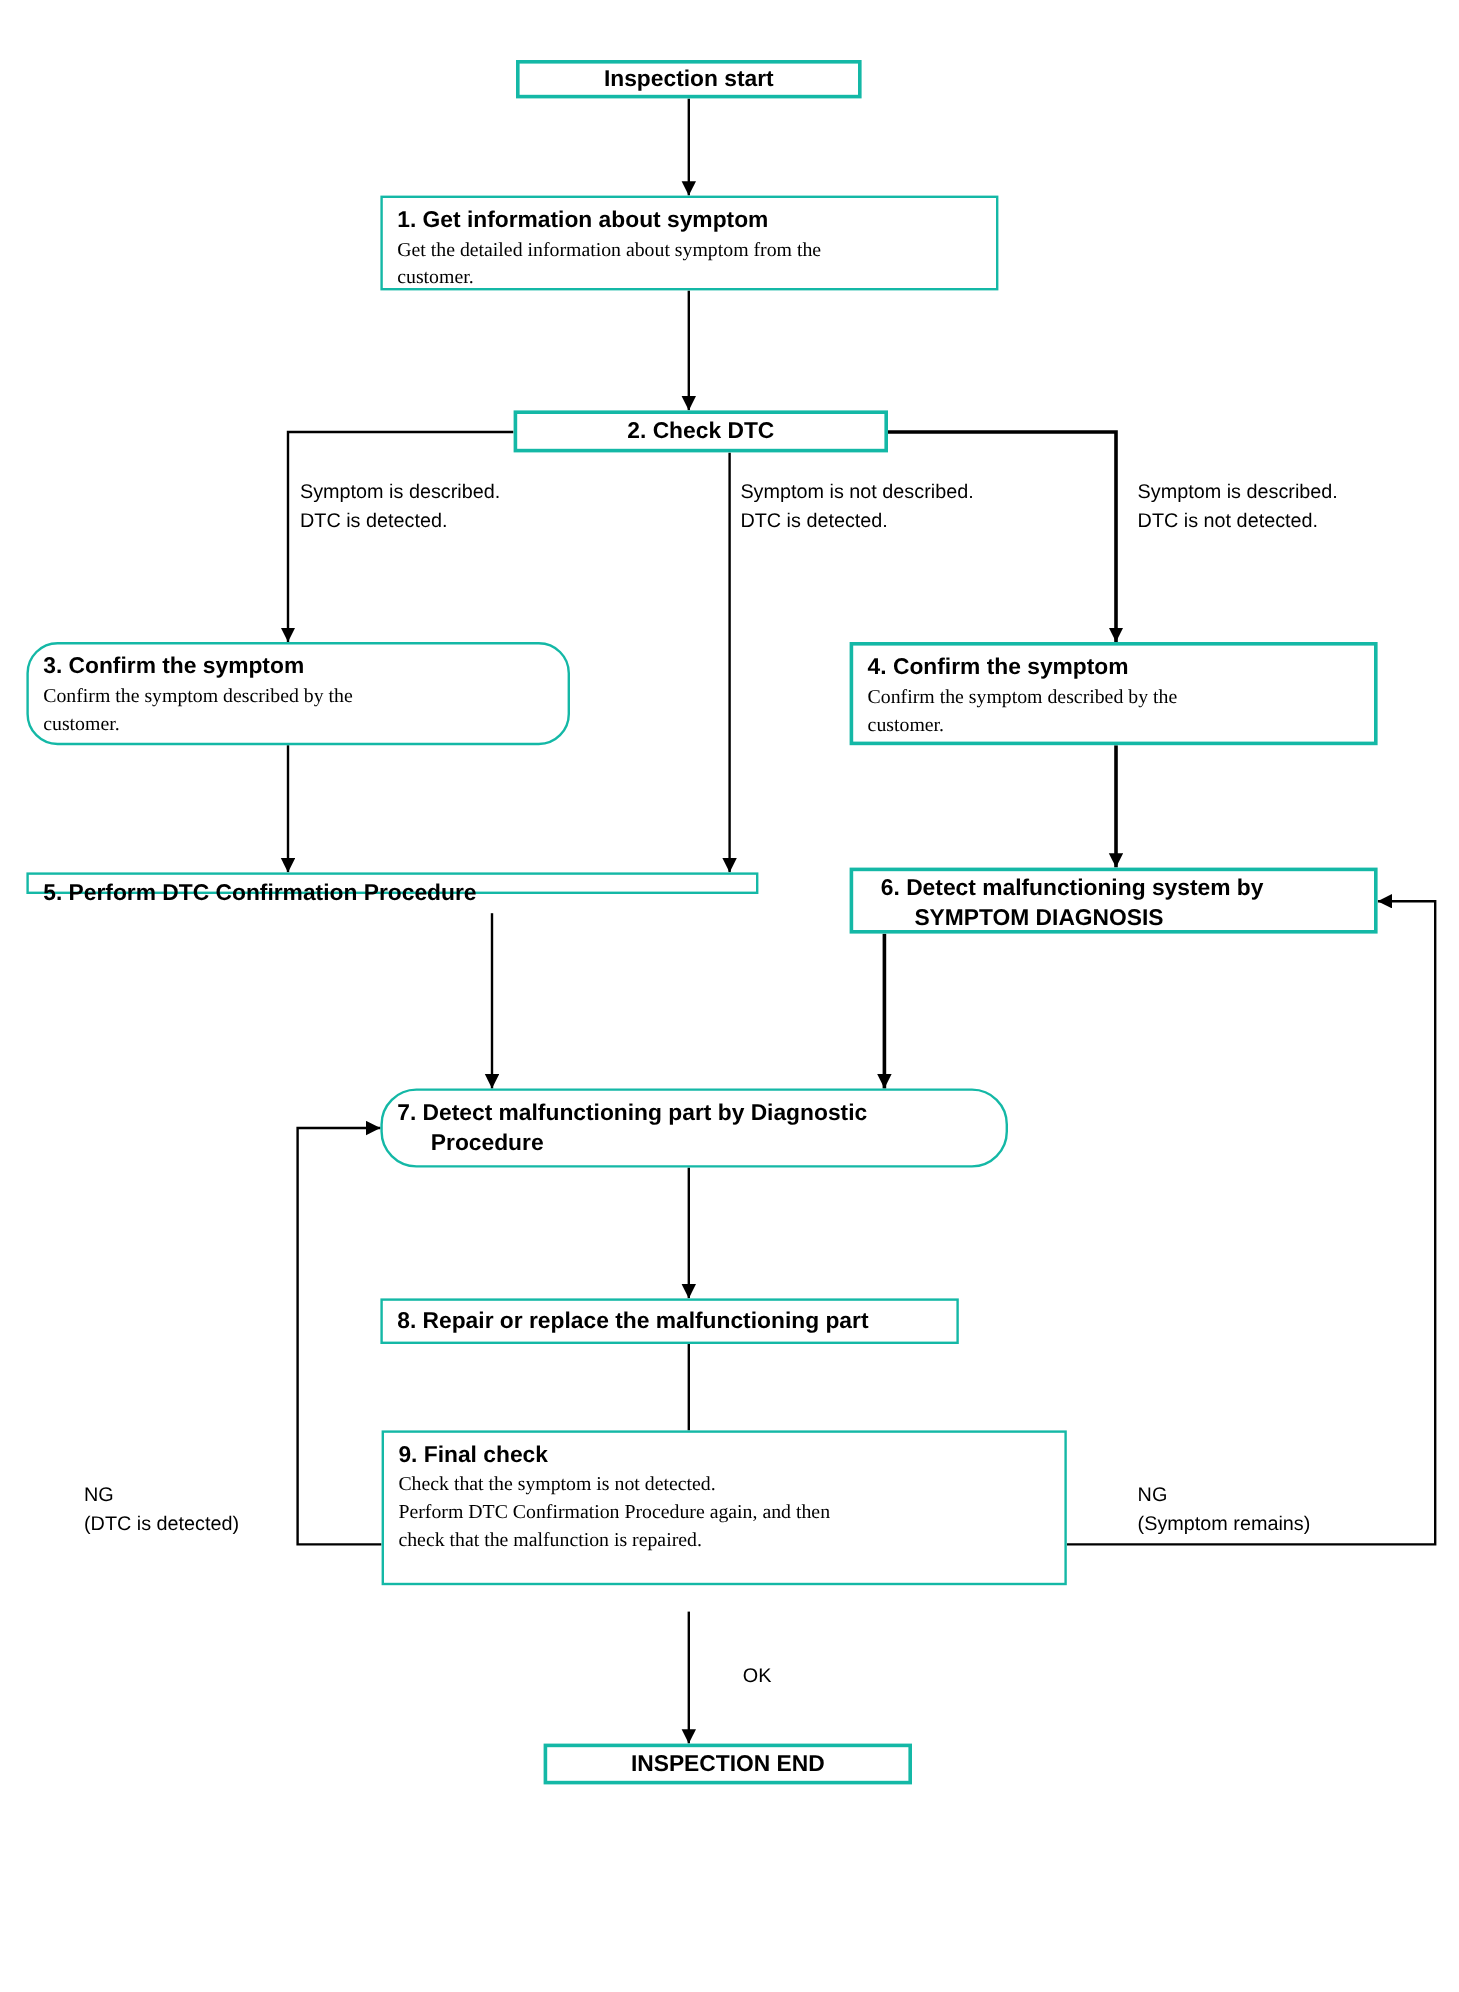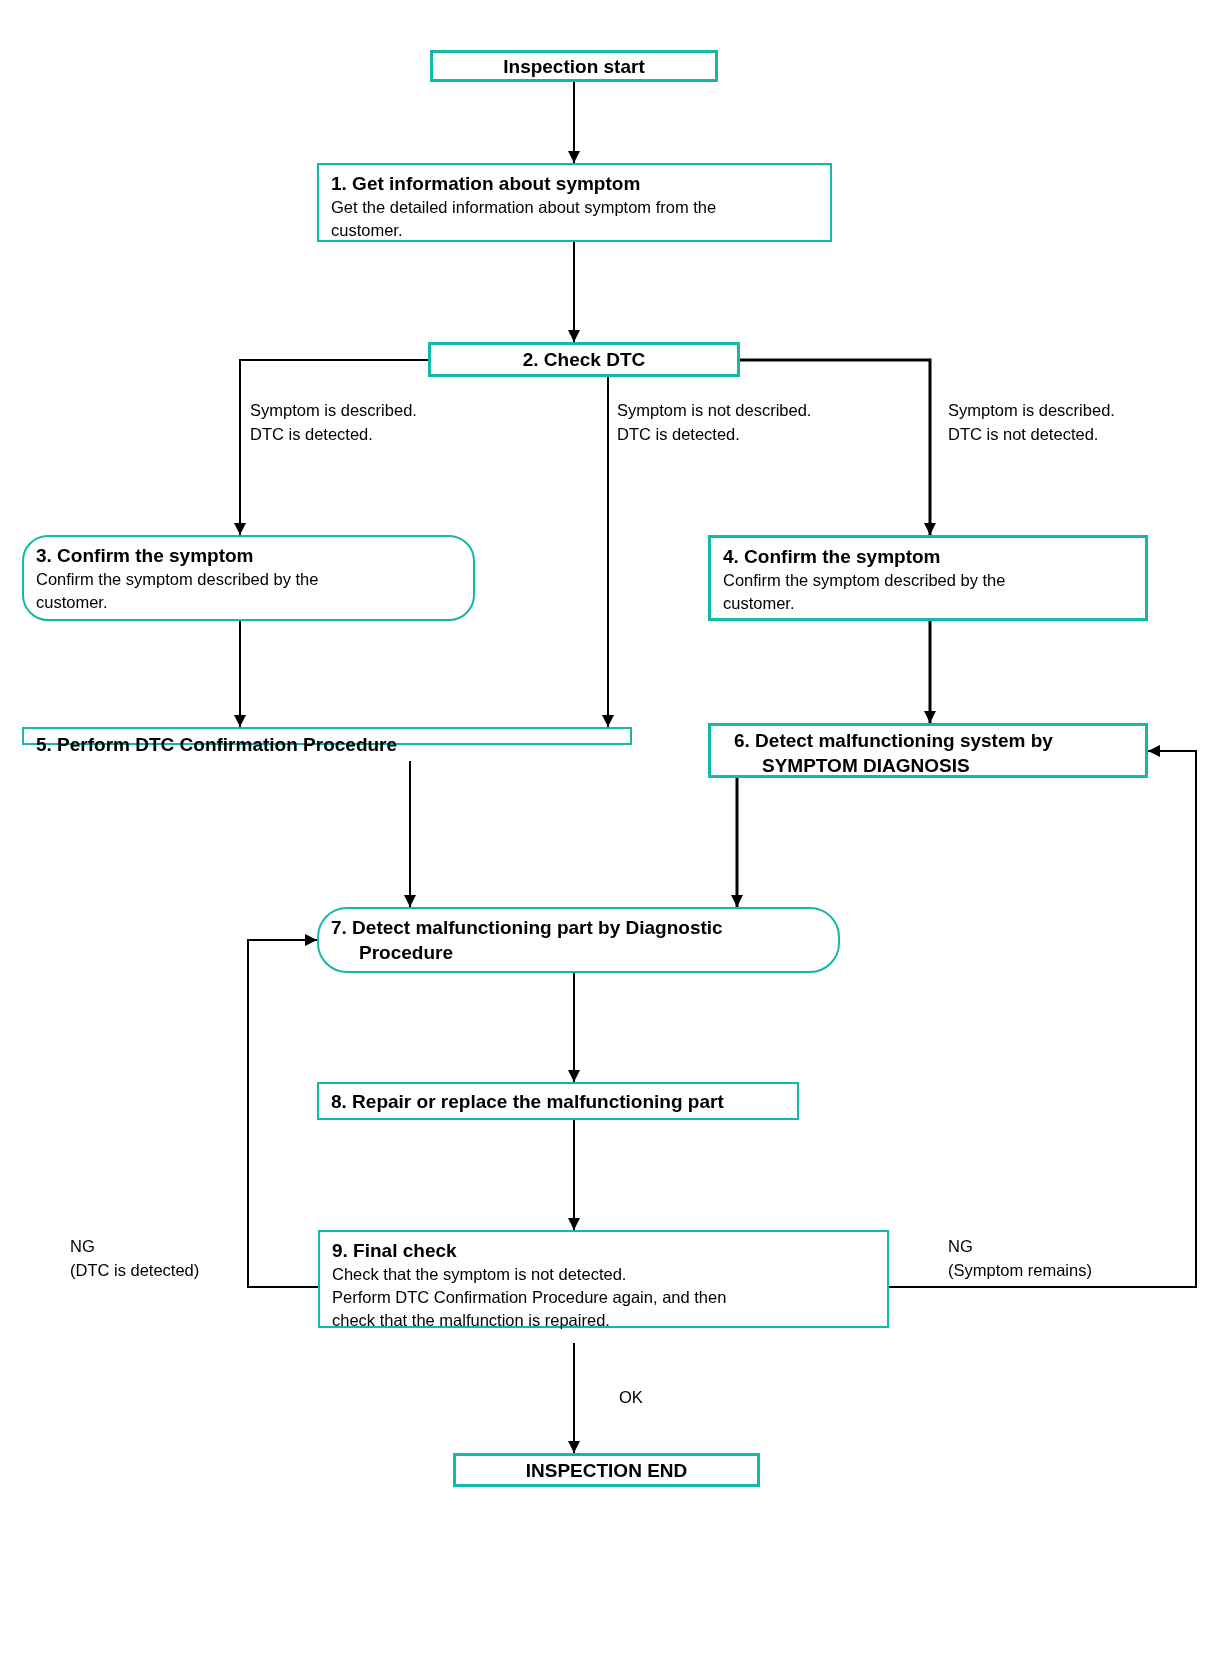--- a/index.html
+++ b/index.html
@@ -27,20 +27,21 @@
     font-weight:bold;
     font-size:19px;
     line-height:25px;
     white-space:nowrap;
   }
   .node .title.cont{padding-left:28px;}
   .node .body-line{
     font-size:16.5px;
     line-height:23px;
     white-space:nowrap;
+    font-family:Liberation Serif, serif;
   }
   .pad{padding:6px 12px 4px 12px;}
   .center{
     display:flex;
     align-items:center;
     justify-content:center;
     text-align:center;
   }
   .flow-label{
     position:absolute;
@@ -142,21 +143,21 @@
 
   <div class="node" style="left:317px;top:907px;width:523px;height:66px;padding:6px 12px;border-radius:30px;">
     <div class="title">7. Detect malfunctioning part by Diagnostic</div>
     <div class="title cont">Procedure</div>
   </div>
 
   <div class="node" style="left:317px;top:1082px;width:482px;height:38px;padding:5px 12px;">
     <div class="title">8. Repair or replace the malfunctioning part</div>
   </div>
 
-  <div class="node pad" style="left:318px;top:1230px;width:571px;height:98px;">
+  <div class="node pad" style="left:318px;top:1192px;width:571px;height:129px;">
     <div class="title">9. Final check</div>
     <div class="body-line">Check that the symptom is not detected.</div>
     <div class="body-line">Perform DTC Confirmation Procedure again, and then</div>
     <div class="body-line">check that the malfunction is repaired.</div>
   </div>
 
   <div class="flow-label" style="left:70px;top:1234px;">
     <div>NG</div>
     <div>(DTC is detected)</div>
   </div>

